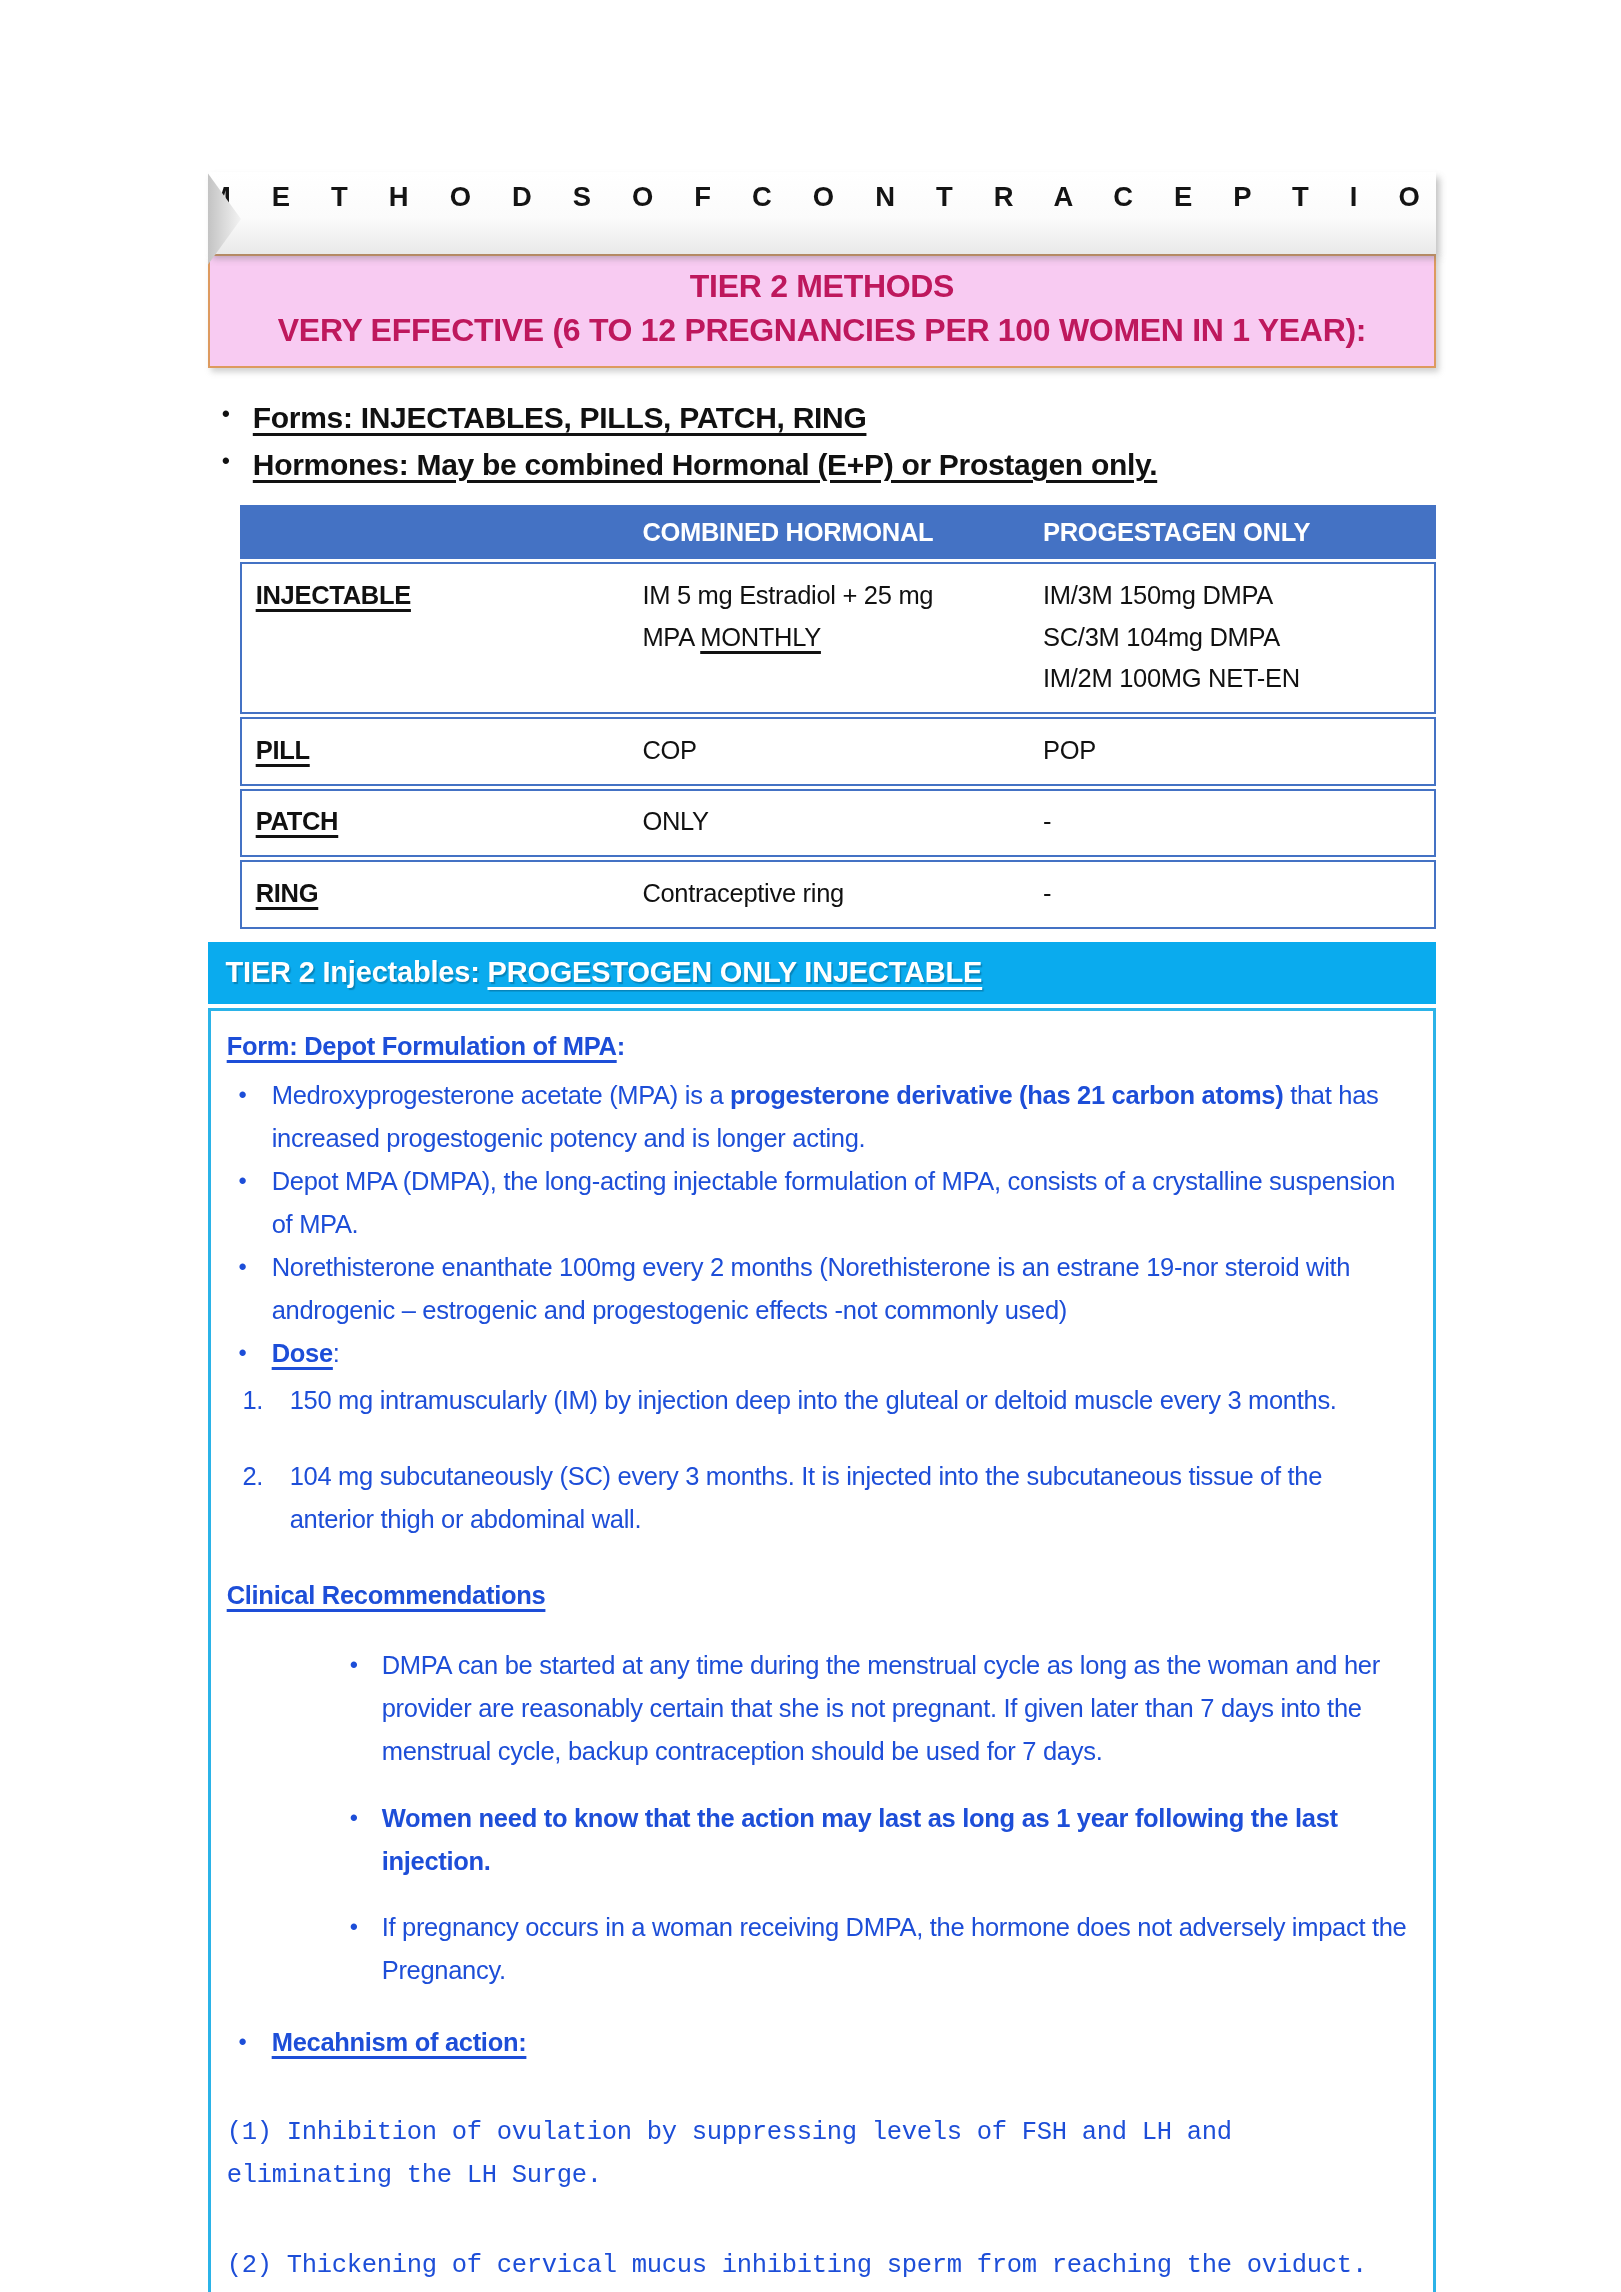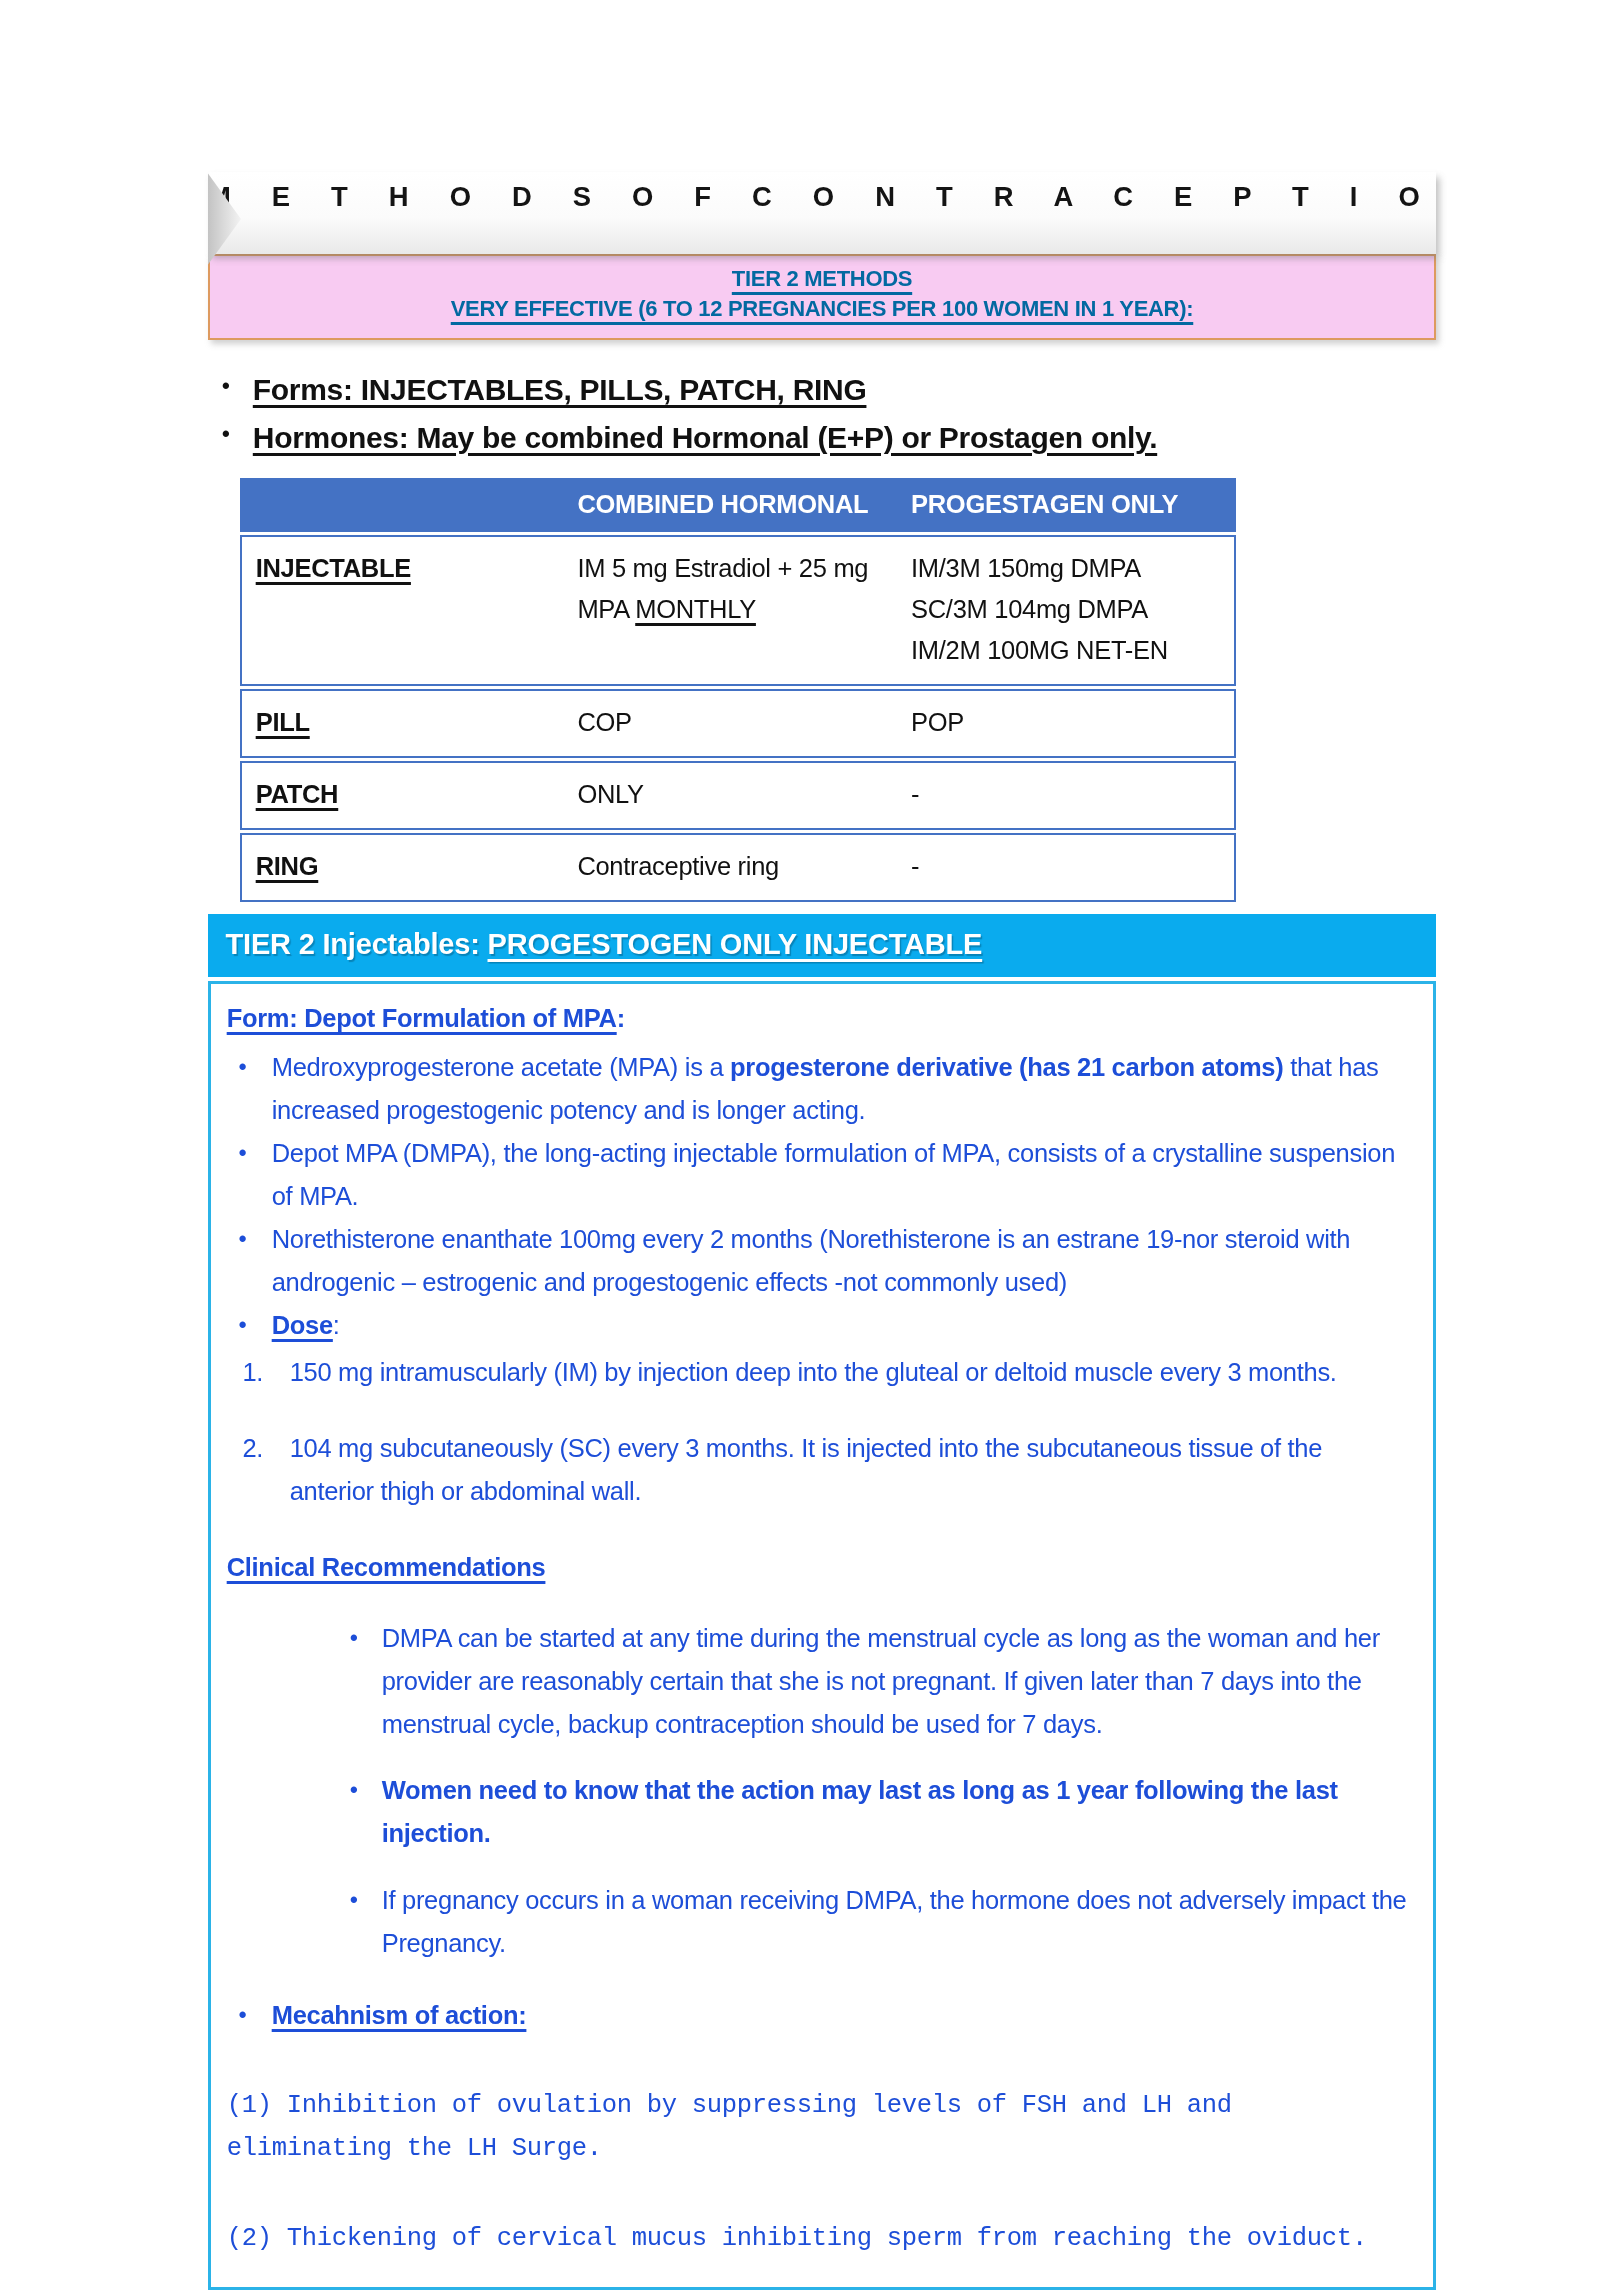--- a/index.html
+++ b/index.html
@@ -25,37 +25,37 @@
     color: #141414;
   }
 
   
   .pink-banner {
     border: 2.9px solid #dd9a5f; background: #f8cbf2;
     box-shadow: 2.9px 3.9px 5.9px rgba(140,140,140,0.4);
     text-align: center; padding: 7.8px 9.8px 13.7px 9.8px;
   }
   .pink-line {
-    font-size: 22px; font-weight: bold; line-height: 1.38; color: #0369a1;
-    text-decoration: underline; text-decoration-thickness: 2.9px; text-underline-offset: 5.9px;
+    font-size: 32px; font-weight: bold; line-height: 1.38; color: #be185d;
+    text-decoration-thickness: 2.9px; text-underline-offset: 5.9px;
     display: inline-block; width: 100%; letter-spacing: -0.3px;
   }
 
   
   .intro-bullets { list-style: none; margin: 33px 0 23.5px 11.8px; }
   .intro-bullets li { position: relative; padding-left: 33px; margin-bottom: 13.7px; }
   .intro-bullets .dot { position: absolute; left: 2px; top: 0; font-size: 25.5px; }
   .intro-bullets .txt {
     font-size: 30px; font-weight: bold; letter-spacing: -0.3px;
     text-decoration: underline; text-decoration-thickness: 2.5px; text-underline-offset: 4.9px;
   }
 
   
   .methods-table {
-    margin-left: 32px; width: 996px; table-layout: fixed;
+    margin-left: 32px; width: 1196px; table-layout: fixed;
     border-collapse: separate; border-spacing: 0 3.9px; margin-top: -3.9px;
     font-size: 25.5px; letter-spacing: -0.3px;
   }
   .methods-table col.c1 { width: 32.5%; } .methods-table col.c2 { width: 33.5%; } .methods-table col.c3 { width: 34%; }
   .methods-table th {
     background: #4472c4; color: #ffffff; font-weight: bold; text-align: left;
     padding: 12.7px 3.9px 12.7px 13.7px; font-size: 25.5px;
   }
   .methods-table td {
     background: #ffffff; vertical-align: top; padding: 10.8px 3.9px 12.7px 13.7px; line-height: 1.62;

